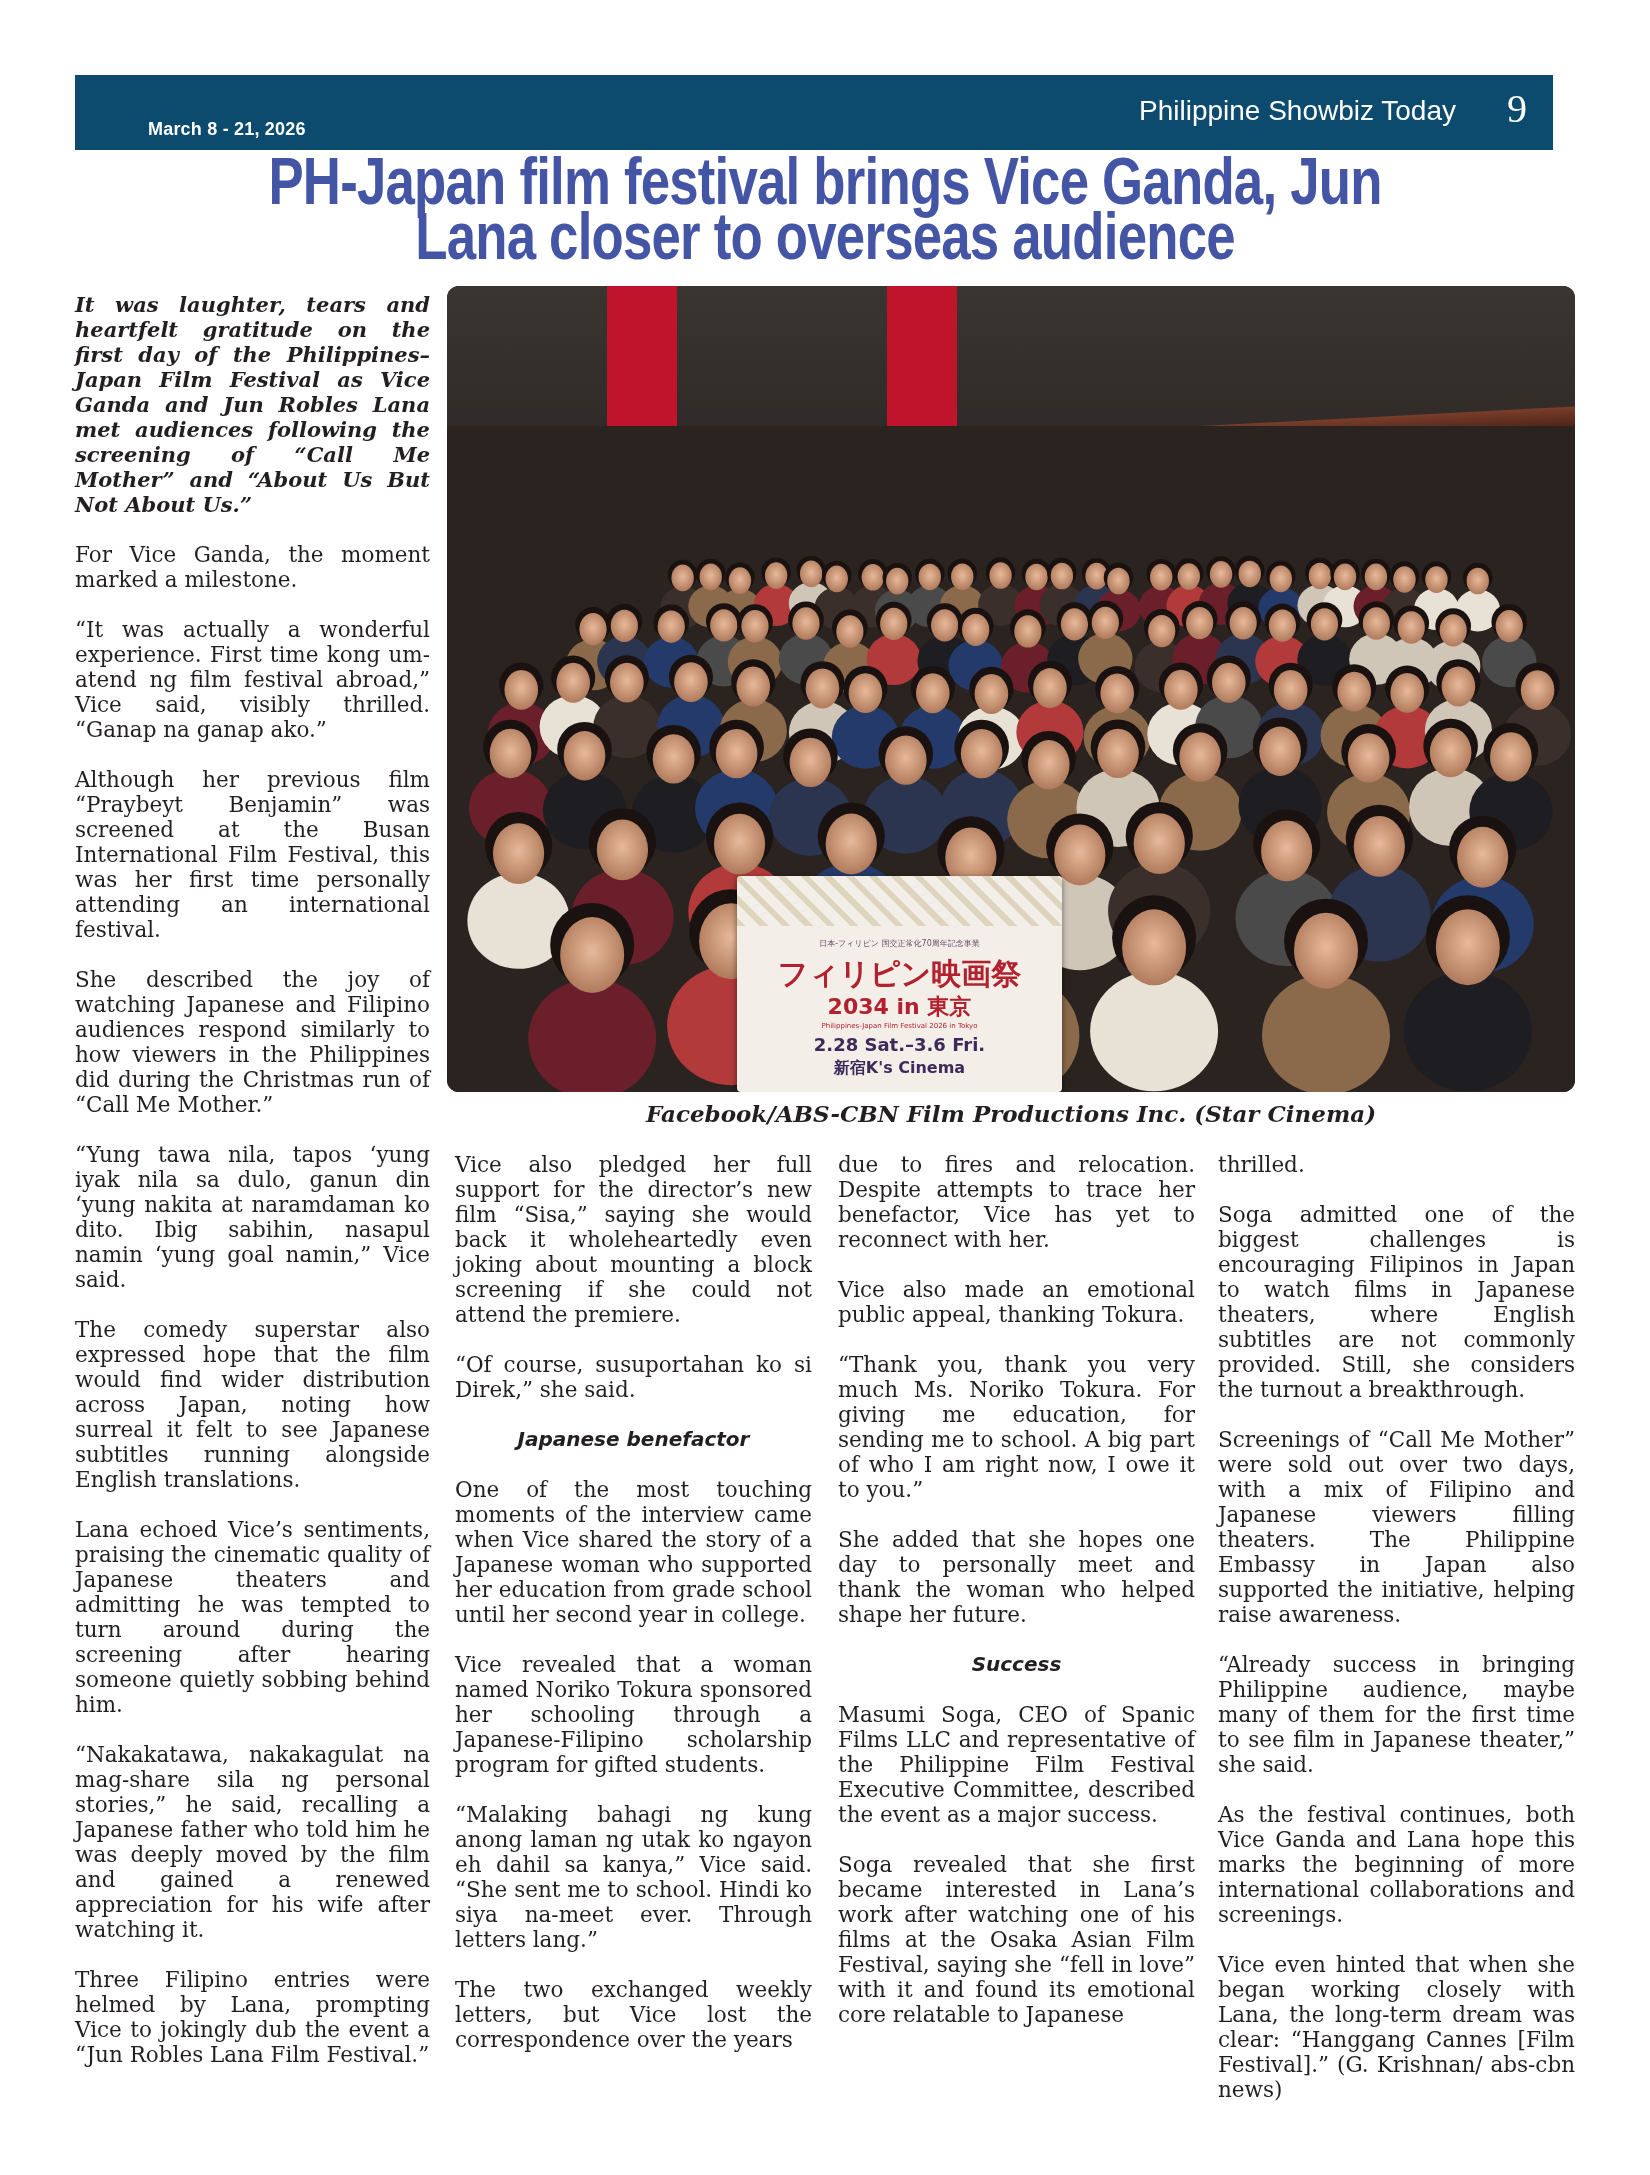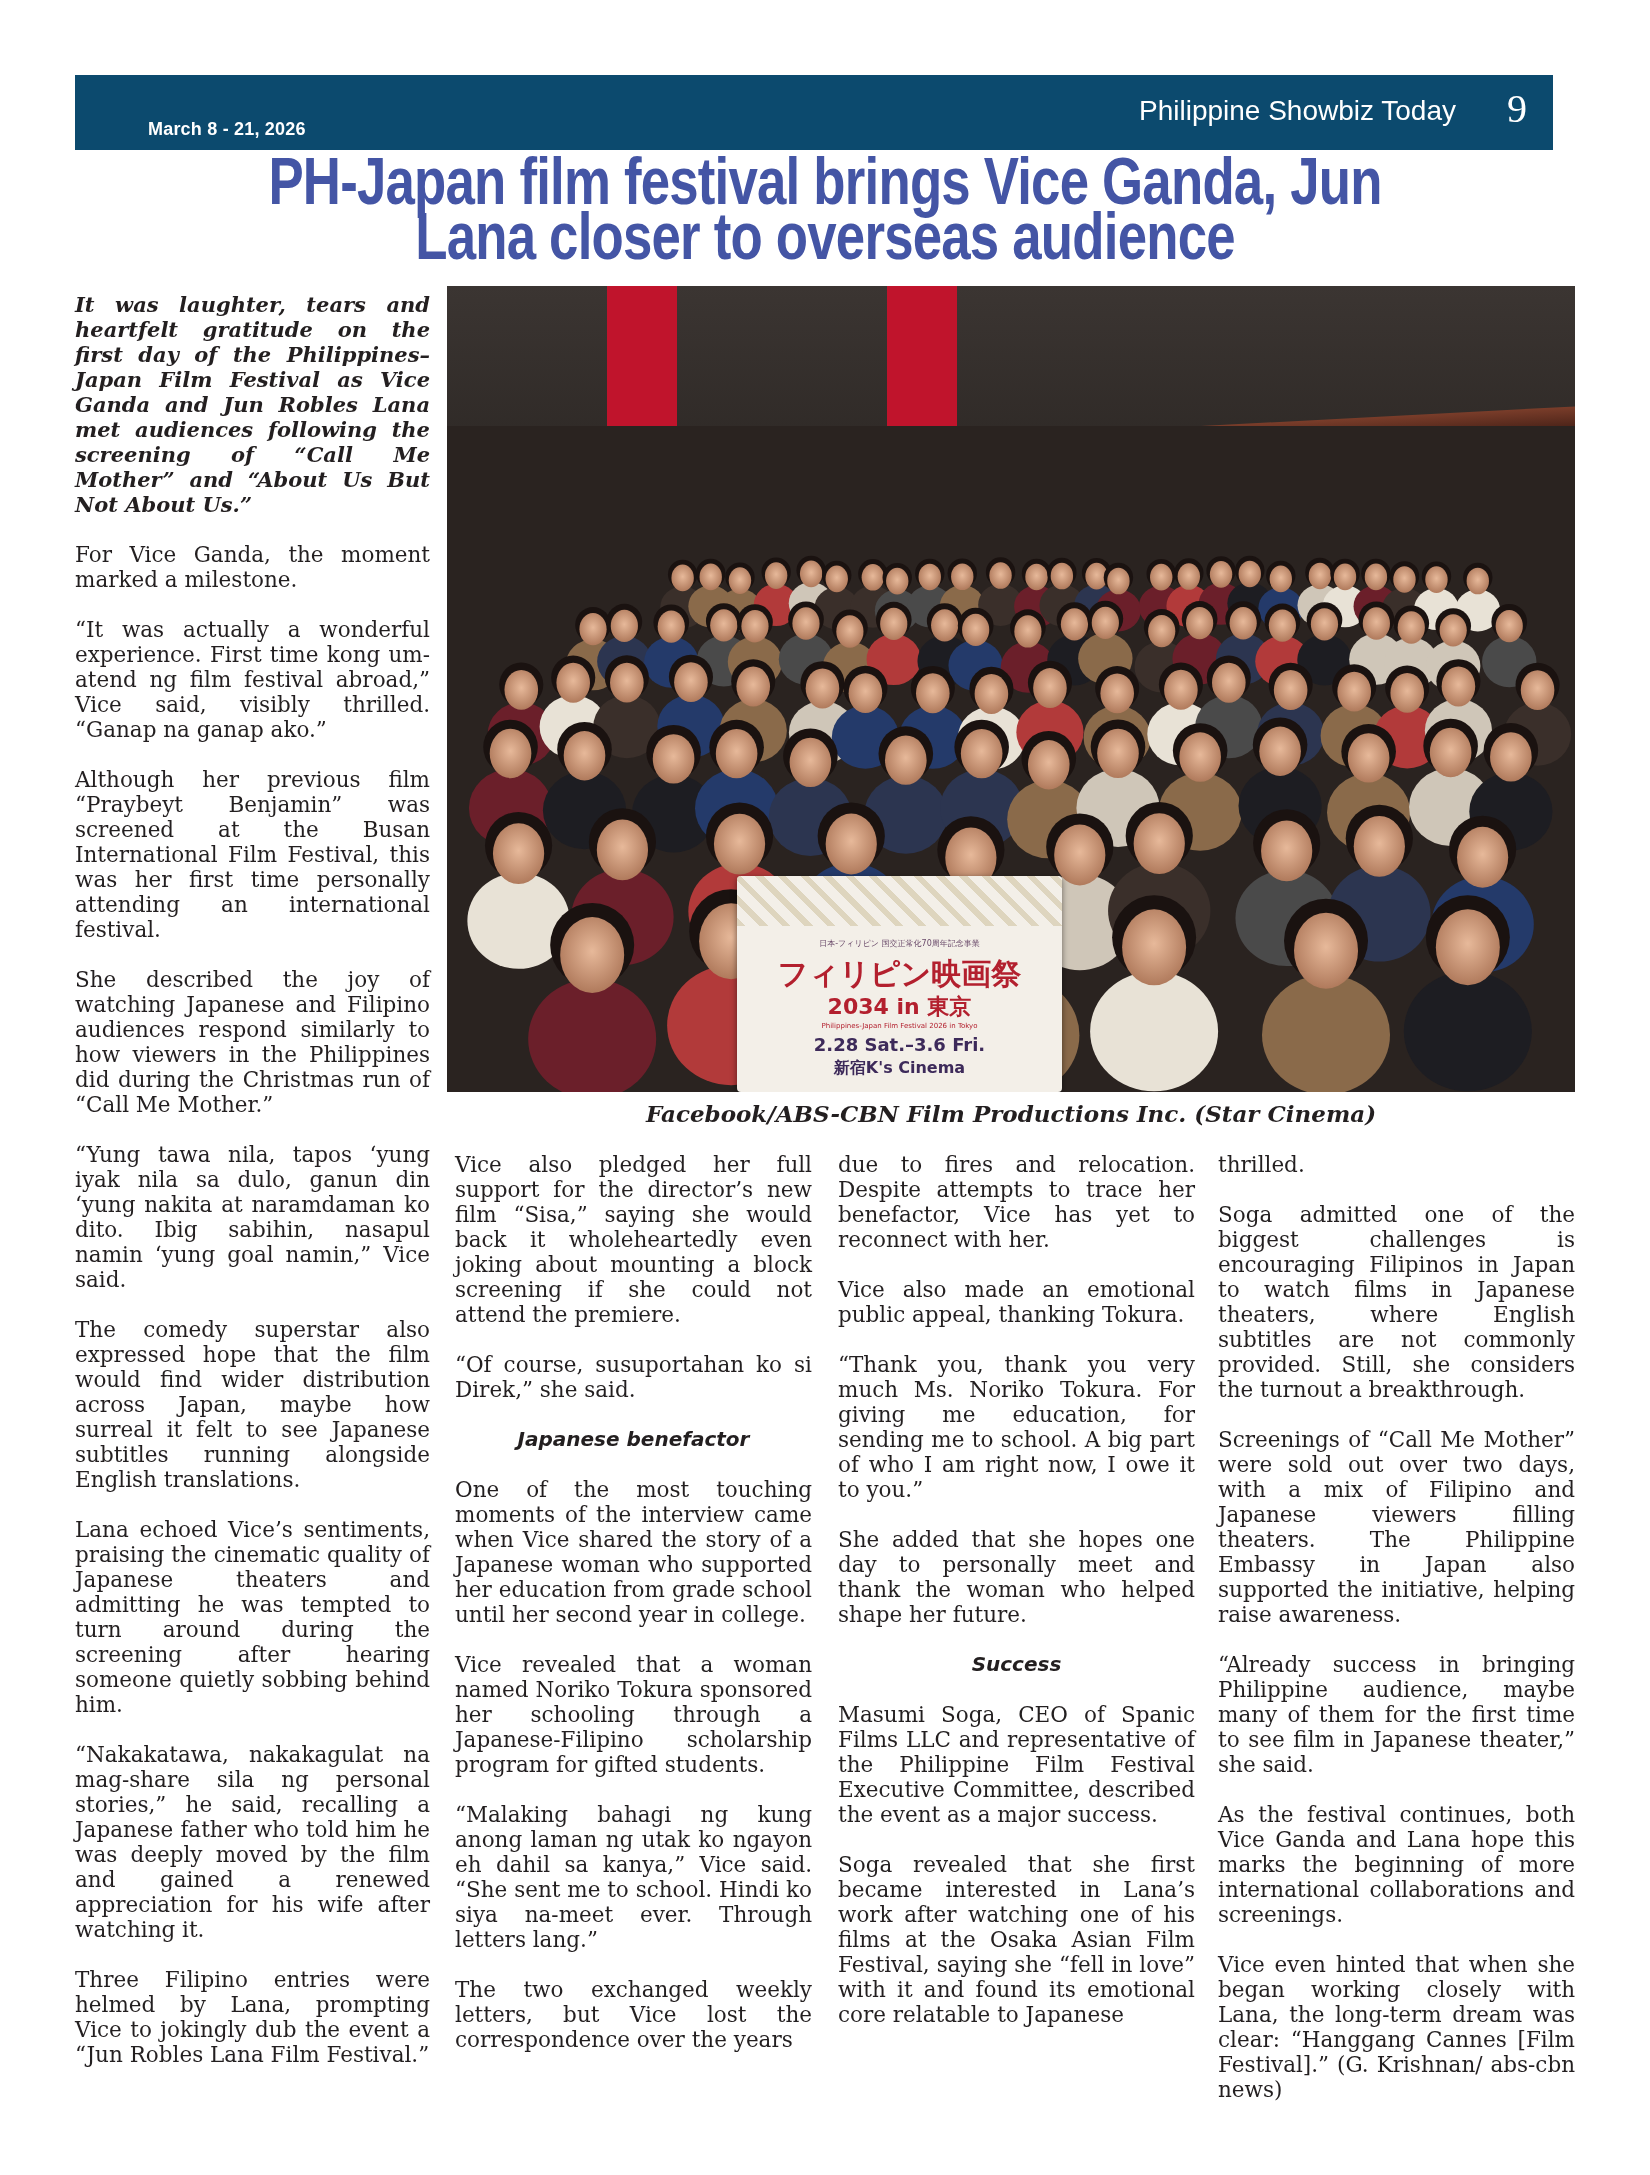--- a/index.html
+++ b/index.html
@@ -11,21 +11,21 @@
   .headline { position:absolute; left:100px; top:154px; width:1450px; text-align:center; font-family:"Liberation Sans", sans-serif; font-weight:bold; color:#4455a5; font-size:66px; line-height:55px; letter-spacing:-1px; }
   .headline span { display:block; transform:scaleX(0.8); transform-origin:center; white-space:nowrap; }
   .col { position:absolute; font-size:21.5px; line-height:25px; text-align:justify; font-family:"DejaVu Serif", serif; }
   .col p { margin:0 0 25px 0; hyphens:manual; }
   .col1 { left:75px; top:292px; width:355px; }
   .col2 { left:455px; top:1152px; width:357px; }
   .col3 { left:838px; top:1152px; width:357px; }
   .col4 { left:1218px; top:1152px; width:357px; }
   .intro { font-style:italic; font-weight:bold; font-size:21px; line-height:25px; }
   .subhead { text-align:center !important; font-style:italic; font-weight:bold; font-family:"DejaVu Sans", sans-serif; font-size:20px; }
-  .photo { position:absolute; left:447px; top:286px; width:1128px; height:806px; overflow:hidden; background:#1b1614; }
+  .photo { position:absolute; left:447px; top:286px; width:1128px; height:806px; overflow:hidden; background:#1b1614;border-radius:12px; }
   .caption { position:absolute; left:447px; top:1100px; width:1128px; text-align:center; font-family:"DejaVu Serif", serif; font-style:italic; font-weight:bold; font-size:23px; color:#231f20; }
   
   .wall { position:absolute; left:0; top:0; width:100%; height:230px; background:linear-gradient(#3b3532,#2a2522); }
   .curtain { position:absolute; top:0; width:70px; height:170px; background:#c0142c; }
   .trim { position:absolute; left:0; top:150px; width:100%; height:20px; background:linear-gradient(#7a3d2a,#4d2419); transform:skewY(-3deg); }
   .crowd { position:absolute; left:0; top:140px; width:100%; height:666px; }
   .sign { position:absolute; left:290px; top:590px; width:325px; height:216px; background:#f3efe8; border-radius:4px; box-shadow:0 2px 6px rgba(0,0,0,0.5); text-align:center; overflow:hidden; }
   .sign-pattern { position:absolute; left:0; right:0; top:0; height:50px; background:repeating-linear-gradient(45deg,#d9cfb4 0 6px,#f3efe8 6px 16px),#f3efe8; opacity:0.8; }
   .sign-sub { position:absolute; left:0; right:0; top:62px; font-family:"DejaVu Sans", sans-serif; font-size:8px; color:#6a4a6a; }
   .sign-jp { position:absolute; left:0; right:0; top:78px; font-family:"DejaVu Sans", sans-serif; font-weight:bold; font-size:30px; color:#b3202e; }
@@ -49,21 +49,21 @@
 </h1>
 
 <div class="col col1">
   <p class="intro">It was laughter, tears and heartfelt gratitude on the first day of the Philippines–Japan Film Festival as Vice Ganda and Jun Robles Lana met audiences following the screening of “Call Me Mother” and “About Us But Not About Us.”</p>
   <div>
       <p> For Vice Ganda, the moment marked a milestone.</p>
       <p> “It was actually a wonderful experience. First time kong um­atend ng film festival abroad,” Vice said, visibly thrilled. “Ganap na ganap ako.”</p>
       <p>Although her previous film “Praybeyt Benjamin” was screened at the Busan International Film Festival, this was her first time personally attending an international festival.</p>
       <p>She described the joy of watching Japanese and Filipino audiences respond similarly to how viewers in the Philippines did during the Christmas run of “Call Me Mother.”</p>
       <p>“Yung tawa nila, tapos ‘yung iyak nila sa dulo, ganun din ‘yung nakita at naramdaman ko dito. Ibig sabihin, nasapul namin ‘yung goal namin,” Vice said.</p>
-      <p>The comedy superstar also expressed hope that the film would find wider distribution across Japan, maybe how surreal it felt to see Japanese subtitles running alongside English translations.</p>
+      <p>The comedy superstar also expressed hope that the film would find wider distribution across Japan, noting how surreal it felt to see Japanese subtitles running alongside English translations.</p>
       <p>Lana echoed Vice’s sentiments, praising the cinematic quality of Japanese theaters and admitting he was tempted to turn around during the screening after hearing someone quietly sobbing behind him.</p>
       <p>“Nakakatawa, nakakagulat na mag-share sila ng personal stories,” he said, recalling a Japanese father who told him he was deeply moved by the film and gained a renewed appreciation for his wife after watching it.</p>
       <p>Three Filipino entries were helmed by Lana, prompting Vice to jokingly dub the event a “Jun Robles Lana Film Festival.”</p>
     </div>
 </div>
 
 <div class="photo">
   <div class="wall"></div>
   <div class="curtain" style="left:160px;"></div>
   <div class="curtain" style="left:440px;"></div>

